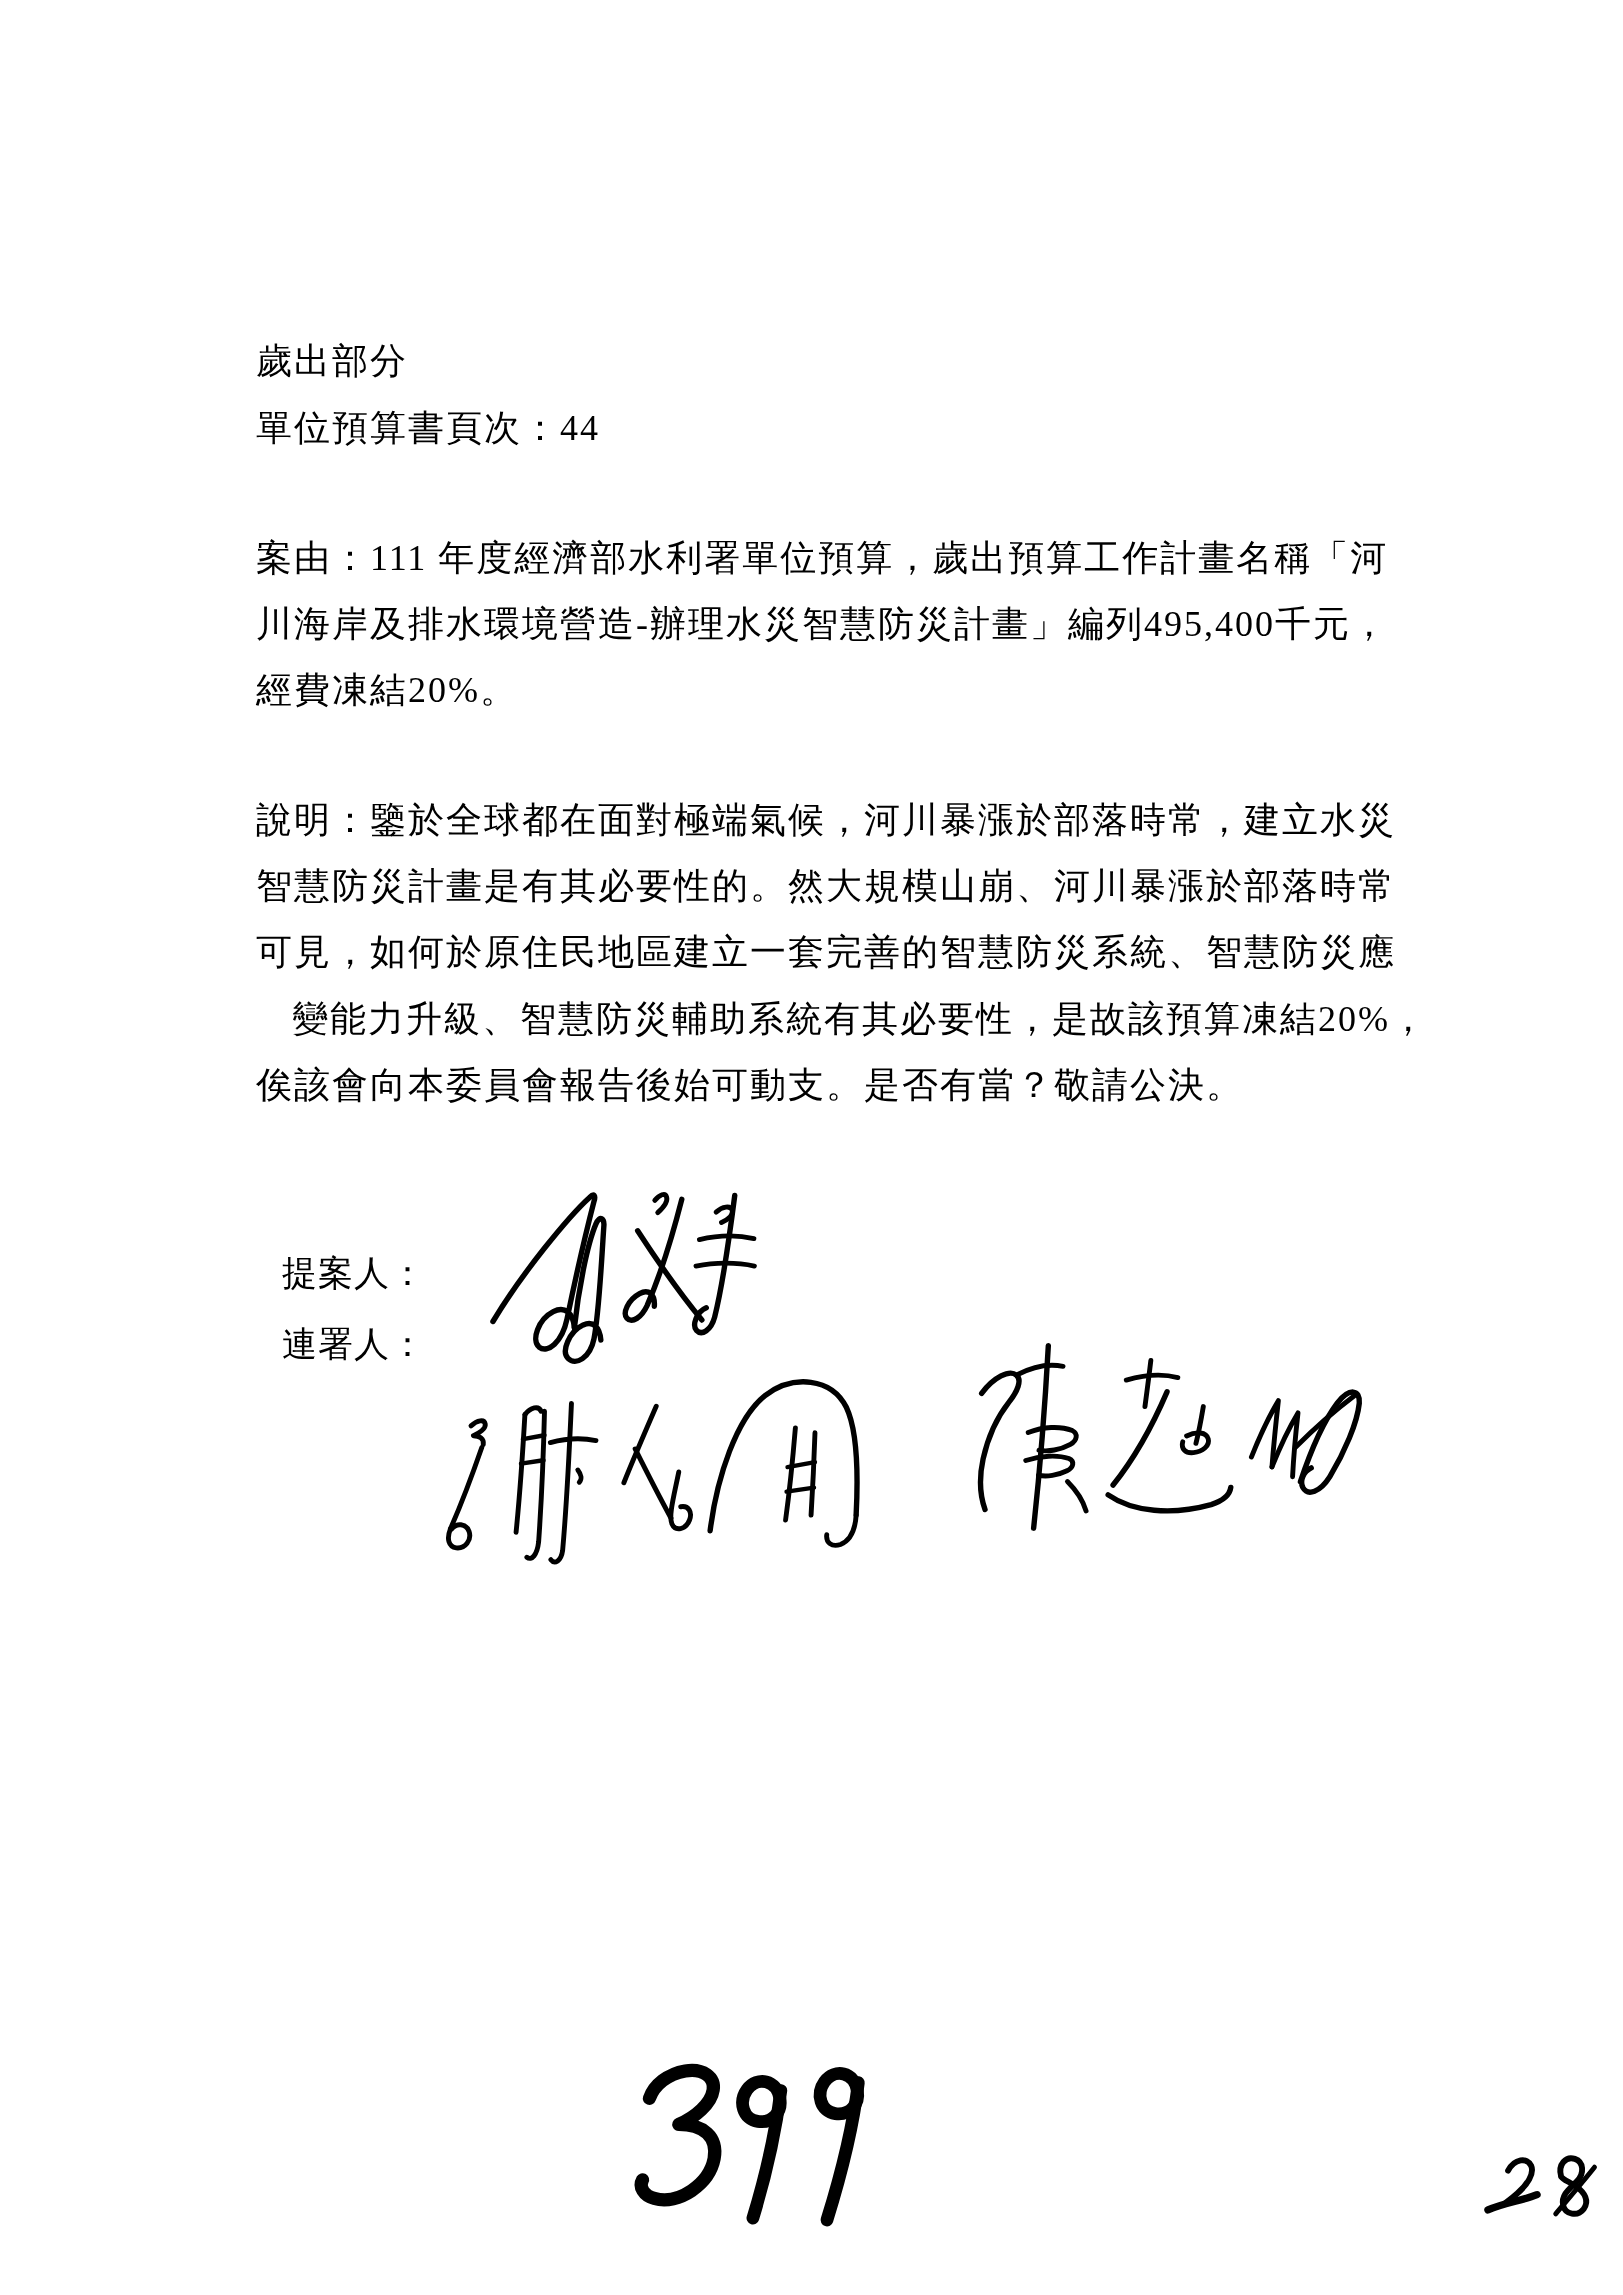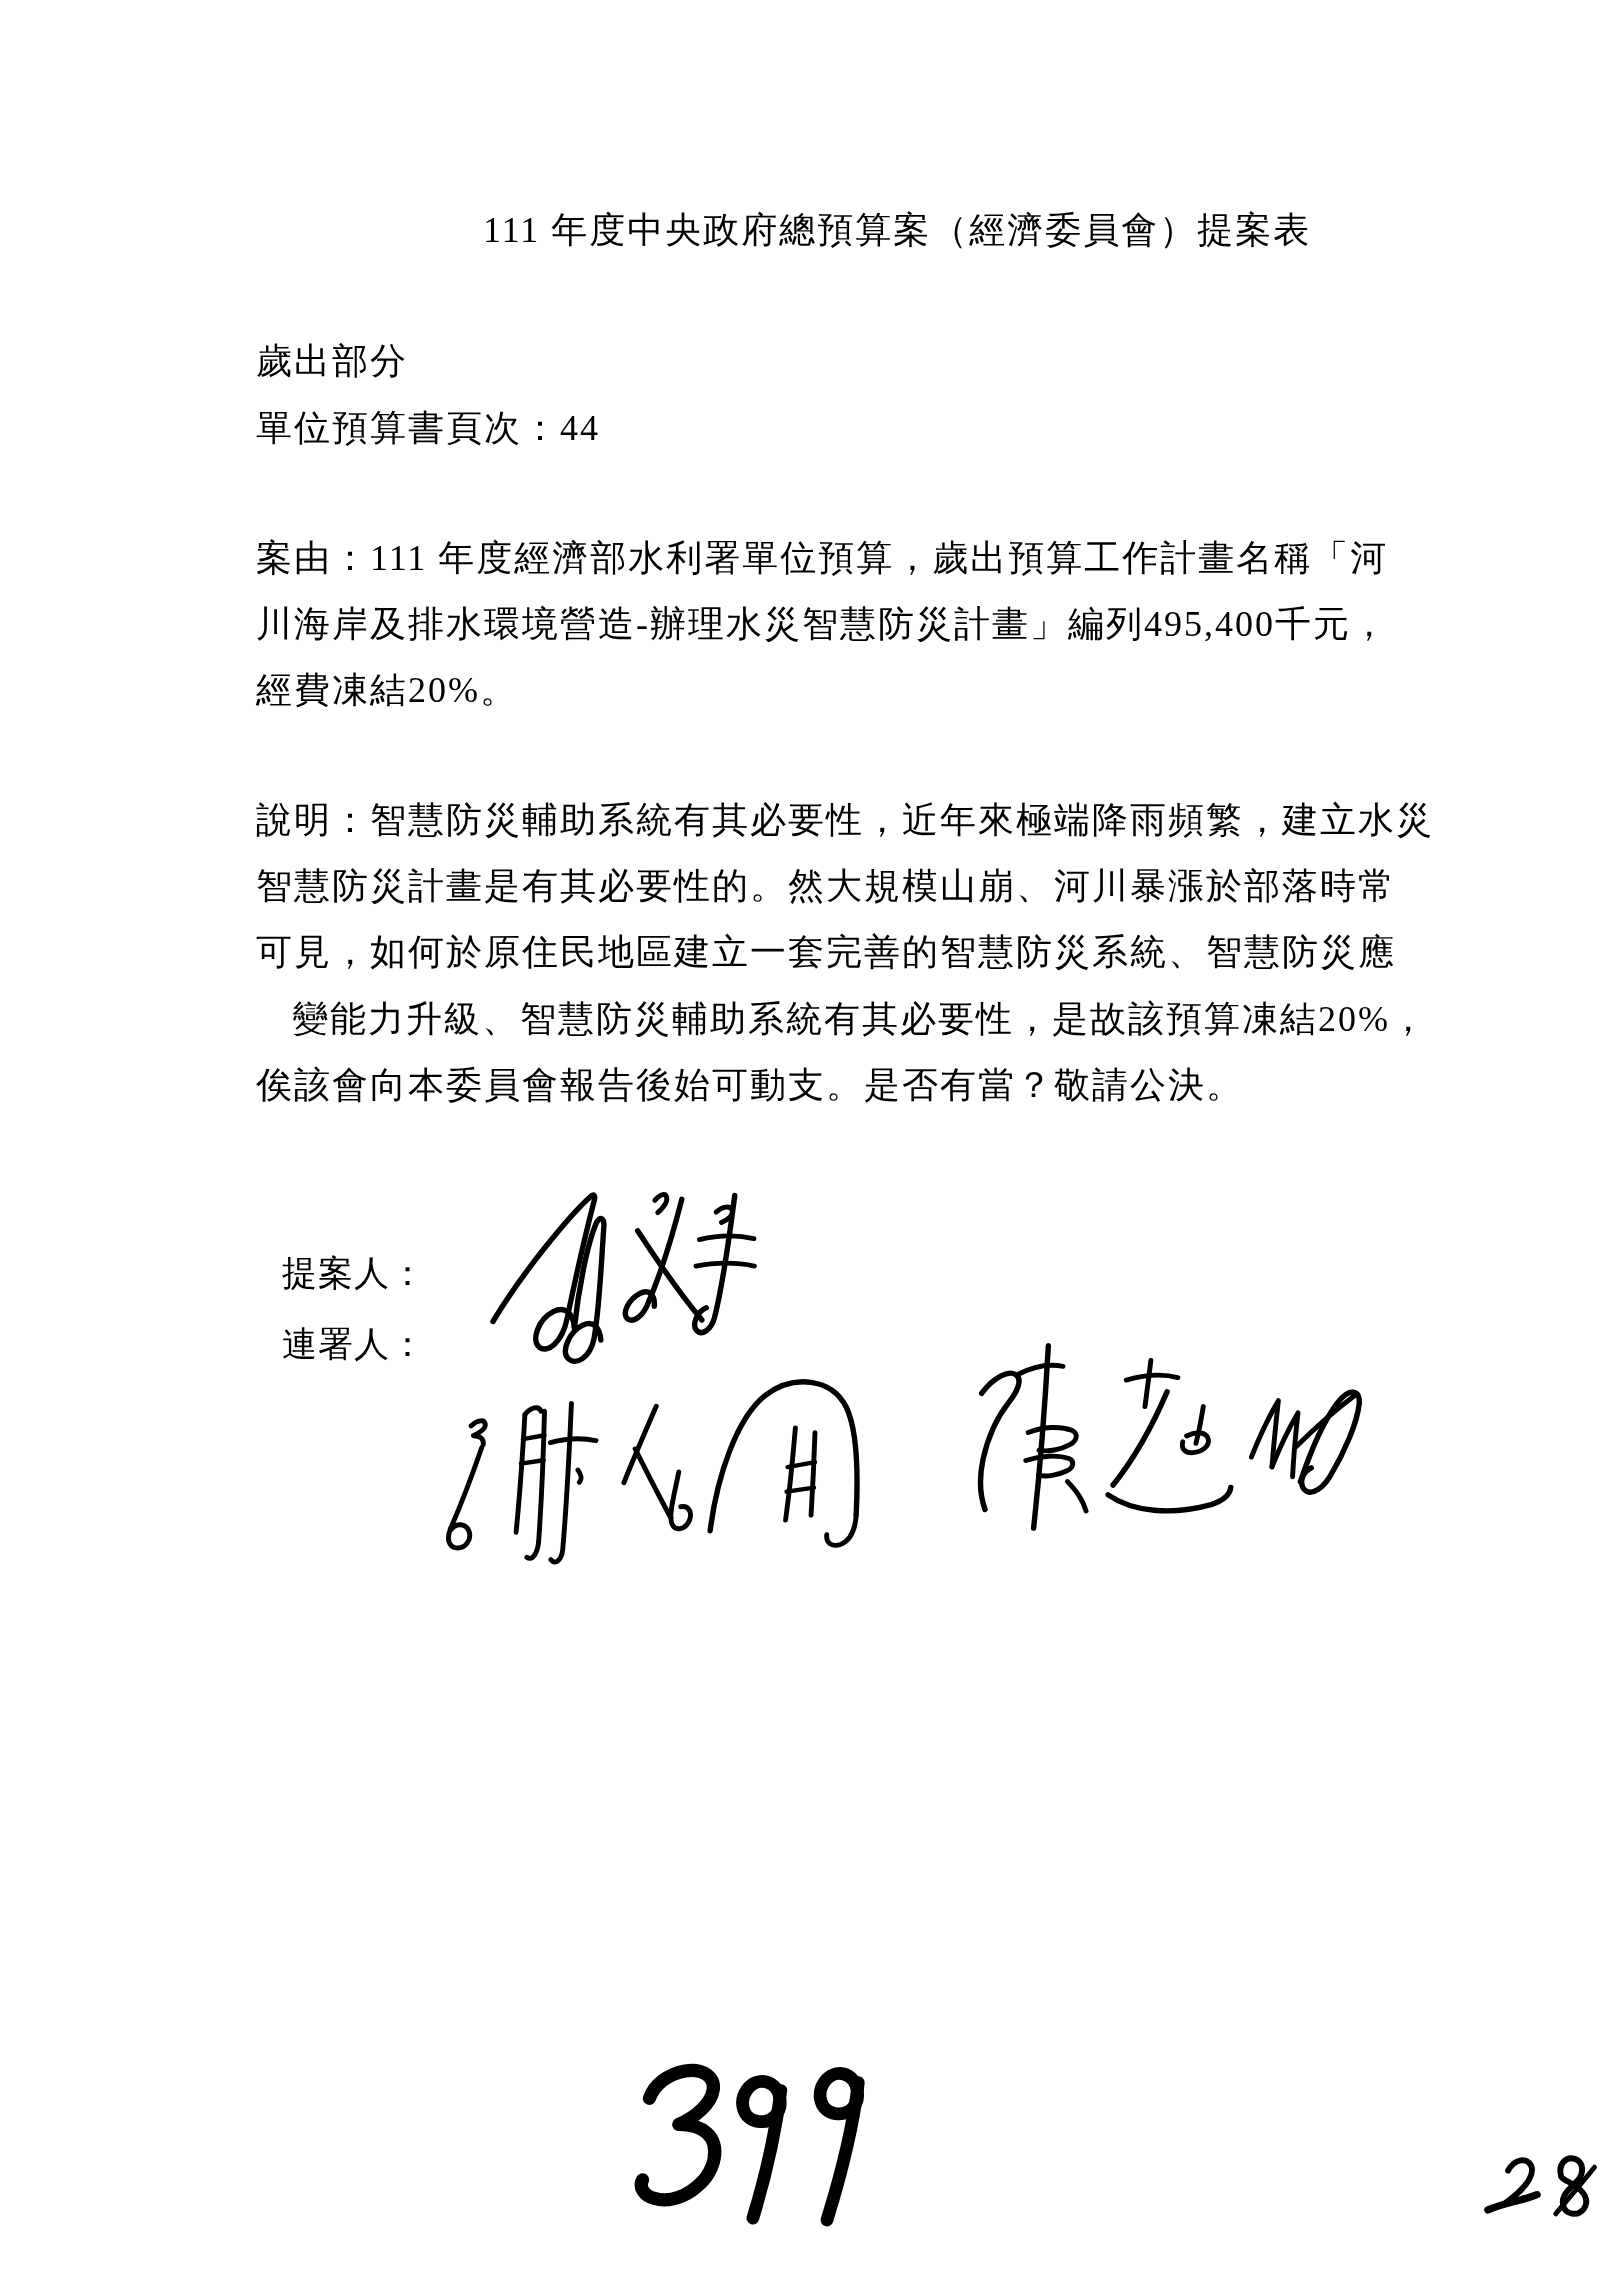--- a/index.html
+++ b/index.html
@@ -49,33 +49,32 @@
     stroke: #000;
     stroke-linecap: round;
     stroke-linejoin: round;
   }
 </style>
 </head>
 <body>
 
 <div class="page">
 
-  <div class="line title-line">111 年度中央政府總預算案（經濟委員會）提案表</div>
 
   <div class="line" style="left:256px; top:343px;">歲出部分</div>
   <div class="line" style="left:256px; top:410px;">單位預算書頁次：44</div>
 
   <div>
     <div class="line" style="left:256px; top:540px;">案由：111 年度經濟部水利署單位預算，歲出預算工作計畫名稱「河</div>
     <div class="line" style="left:256px; top:606px;text-align:right;">川海岸及排水環境營造-辦理水災智慧防災計畫」編列495,400千元，</div>
     <div class="line" style="left:256px; top:672px;">經費凍結20%。</div>
   </div>
 
   <div>
-    <div class="line" style="left:256px; top:802px;">說明：智慧防災輔助系統有其必要性，近年來極端降雨頻繁，建立水災</div>
+    <div class="line" style="left:256px; top:802px;">說明：鑒於全球都在面對極端氣候，河川暴漲於部落時常，建立水災</div>
     <div class="line" style="left:256px; top:868px;">智慧防災計畫是有其必要性的。然大規模山崩、河川暴漲於部落時常</div>
     <div class="line" style="left:256px; top:934px;">可見，如何於原住民地區建立一套完善的智慧防災系統、智慧防災應</div>
     <div class="line" style="left:256px; top:1001px;margin-left:36px;">變能力升級、智慧防災輔助系統有其必要性，是故該預算凍結20%，</div>
     <div class="line" style="left:256px; top:1067px;">俟該會向本委員會報告後始可動支。是否有當？敬請公決。</div>
   </div>
 
   <div class="line label-line" style="left:282px; top:1256px;">提案人：</div>
   <div class="line label-line" style="left:282px; top:1327px;text-align:right;">連署人：</div>
 
   <div class="sig" style="left:407px; top:1167px; width:373px; height:206px;">

